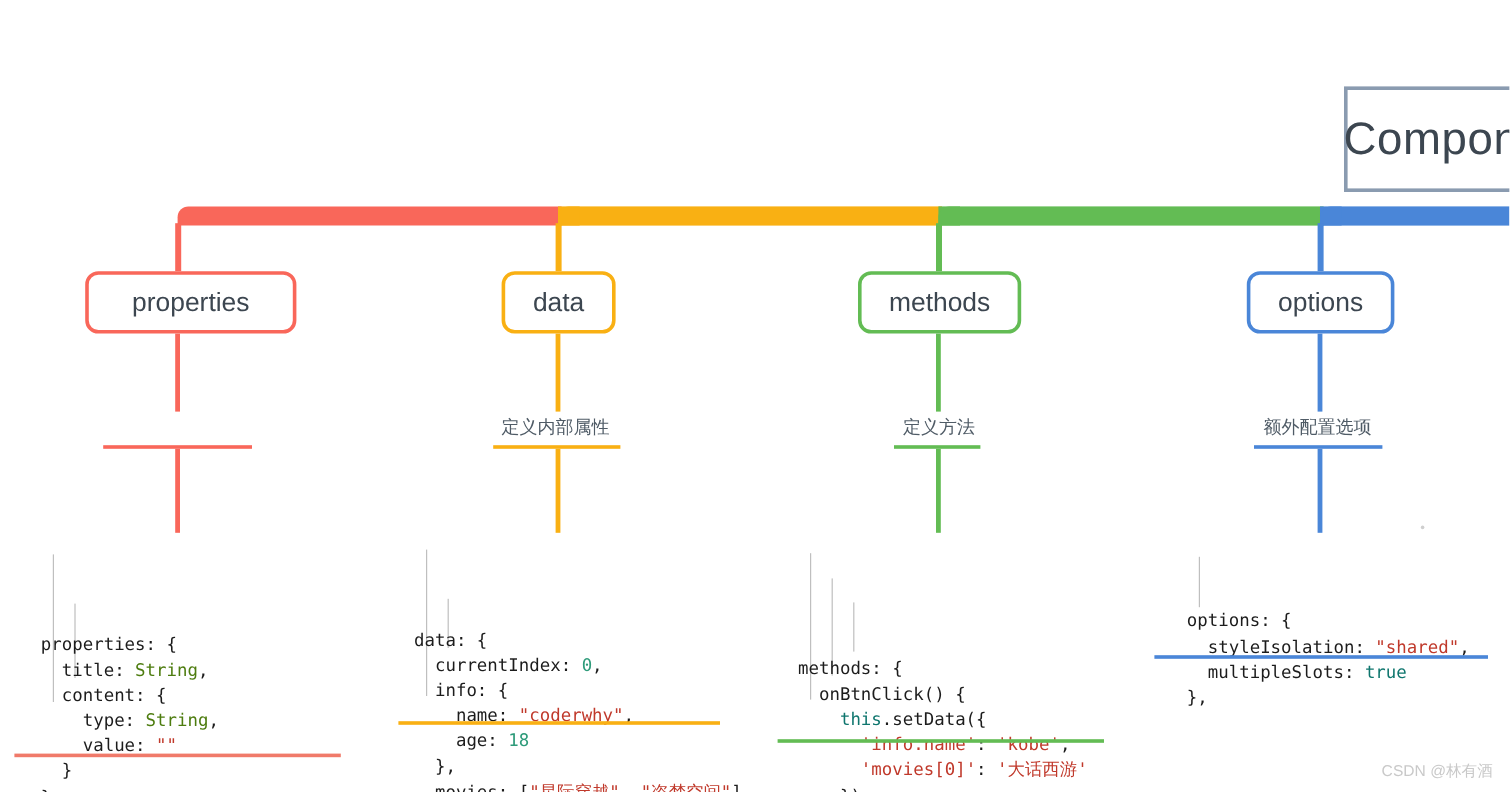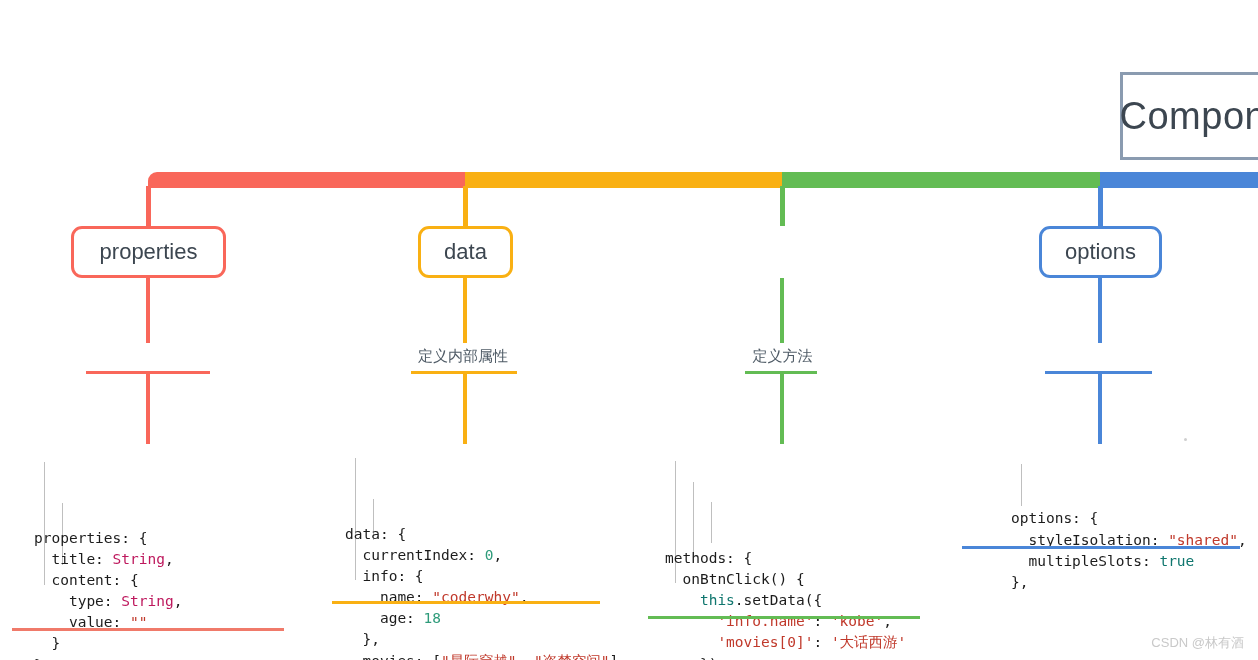--- a/index.html
+++ b/index.html
@@ -90,21 +90,21 @@
   
   .code {
     position: absolute;
     font-family: "DejaVu Sans Mono", "Liberation Mono", monospace;
     font-size: 14.5px;
     line-height: 1.46;
     color: #1c1c1c;
     white-space: pre;
   }
   .code .ln { display: block; position: relative; }
-  .tok-type  { color: #be185d; }
+  .tok-type  { color: #4d7c0f; }
   .tok-num   { color: #2e9b7a; }
   .tok-str   { color: #c0392b; }
   .tok-kw    { color: #0f766e; }
 
   
   .guide {
     position: absolute;
     width: 1px;
     background: #bfbfbf;
   }
@@ -150,43 +150,47 @@
 
   <div class="trunk-seg" style="left:465px; width:18px; background:#F9B013; border-top-left-radius:9px;"></div>
   <div class="trunk-seg" style="left:782px; width:18px; background:#63BC54; border-top-left-radius:9px;"></div>
   <div class="trunk-seg" style="left:1100px; width:18px; background:#4A86D8; border-top-left-radius:9px;"></div>
 
   <div class="stem" style="left:146px; top:186px; height:40px; width:5px; background:#F9675A;"></div>
   <div class="stem" style="left:463px; top:186px; height:40px; width:5px; background:#F9B013;"></div>
   <div class="stem" style="left:780px; top:186px; height:40px; width:5px; background:#63BC54;"></div>
   <div class="stem" style="left:1098px; top:186px; height:40px; width:5px; background:#4A86D8;"></div>
 
-  <div class="node" style="left:71px; top:226px; width:155px; border-color:#F9675A;">
+  <div class="node" style="left:71px; top:226px; width:176px; border-color:#F9675A;">
     <span class="node-label">properties</span>
   </div>
   <div class="node" style="left:418px; top:226px; width:95px; border-color:#F9B013;">
     <span class="node-label">data</span>
+  </div>
+  <div class="node" style="left:715px; top:226px; width:136px; border-color:#63BC54;">
+    <span class="node-label">methods</span>
   </div>
   <div class="node" style="left:1039px; top:226px; width:123px; border-color:#4A86D8;">
     <span class="node-label">options</span>
   </div>
 
   <div class="stem" style="left:146px; top:278px; height:65px; background:#F9675A;"></div>
   <div class="stem" style="left:463px; top:278px; height:65px; background:#F9B013;"></div>
   <div class="stem" style="left:780px; top:278px; height:65px; background:#63BC54;"></div>
   <div class="stem" style="left:1098px; top:278px; height:65px; background:#4A86D8;"></div>
 
   <div class="desc-rule" style="left:86px; top:371px; width:124px; background:#F9675A;"></div>
 
   <div class="desc" style="left:373px; top:347px; width:180px;">定义内部属性</div>
   <div class="desc-rule" style="left:411px; top:371px; width:106px; background:#F9B013;"></div>
 
   <div class="desc" style="left:700px; top:347px; width:165px;">定义方法</div>
   <div class="desc-rule" style="left:745px; top:371px; width:72px; background:#63BC54;"></div>
 
+  <div class="desc" style="left:1008px; top:347px; width:180px;">额外配置选项</div>
   <div class="desc-rule" style="left:1045px; top:371px; width:107px; background:#4A86D8;"></div>
 
   <div class="stem" style="left:146px; top:374px; height:70px; background:#F9675A;"></div>
   <div class="stem" style="left:463px; top:374px; height:70px; background:#F9B013;"></div>
   <div class="stem" style="left:780px; top:374px; height:70px; background:#63BC54;"></div>
   <div class="stem" style="left:1098px; top:374px; height:70px; background:#4A86D8;"></div>
 
   <div class="code" id="code-properties" style="left:34px; top:443px;">
     <div class="guide" style="left:10px; top:19px; height:123px;"></div>
     <div class="guide" style="left:28px; top:60px; height:62px;"></div>
@@ -196,21 +200,21 @@
     <div class="guide" style="left:10px; top:19px; height:122px;"></div>
     <div class="guide" style="left:28px; top:60px; height:41px;"></div>
   <div class="ln"><span>data: {</span></div><div class="ln"><span>  currentIndex: </span><span class="tok-num">0</span><span>,</span></div><div class="ln"><span>  info: {</span></div><div class="ln"><span>    name: </span><span class="tok-str">"coderwhy"</span><span>,</span></div><div class="ln"><span>    age: </span><span class="tok-num">18</span></div><div class="ln"><span>  },</span></div><div class="ln"><span>  movies: [</span><span class="tok-str">"星际穿越"</span><span>, </span><span class="tok-str">"盗梦空间"</span><span>]</span></div></div>
 
   <div class="code" id="code-methods" style="left:665px; top:442px;">
     <div class="guide" style="left:10px; top:19px; height:122px;"></div>
     <div class="guide" style="left:28px; top:40px; height:81px;"></div>
     <div class="guide" style="left:46px; top:60px; height:41px;"></div>
   <div class="ln"><span>methods: {</span></div><div class="ln"><span>  onBtnClick() {</span></div><div class="ln"><span>    </span><span class="tok-kw">this</span><span>.setData({</span></div><div class="ln"><span>      </span><span class="tok-str">'info.name'</span><span>: </span><span class="tok-str">'kobe'</span><span>,</span></div><div class="ln"><span>      </span><span class="tok-str">'movies[0]'</span><span>: </span><span class="tok-str">'大话西游'</span></div><div class="ln"><span>    })</span></div></div>
 
-  <div class="code" id="code-options" style="left:1011px; top:445px;">
+  <div class="code" id="code-options" style="left:989px; top:445px;">
     <div class="guide" style="left:10px; top:19px; height:42px;"></div>
   <div class="ln"><span>options: {</span></div><div class="ln"><span>  styleIsolation: </span><span class="tok-str">"shared"</span><span>,</span></div><div class="ln"><span>  multipleSlots: </span><span class="tok-kw">true</span></div><div class="ln"><span>},</span></div></div>
 
   <div class="underline" style="left:12px; top:628px; width:272px; background:#F07A6A;"></div>
   <div class="underline" style="left:332px; top:601px; width:268px; background:#F9B013;"></div>
   <div class="underline" style="left:648px; top:616px; width:272px; background:#63BC54;"></div>
   <div class="underline" style="left:962px; top:546px; width:278px; background:#4A86D8;"></div>
 
   <div class="artifact" style="left:1184px; top:438px;"></div>
 

